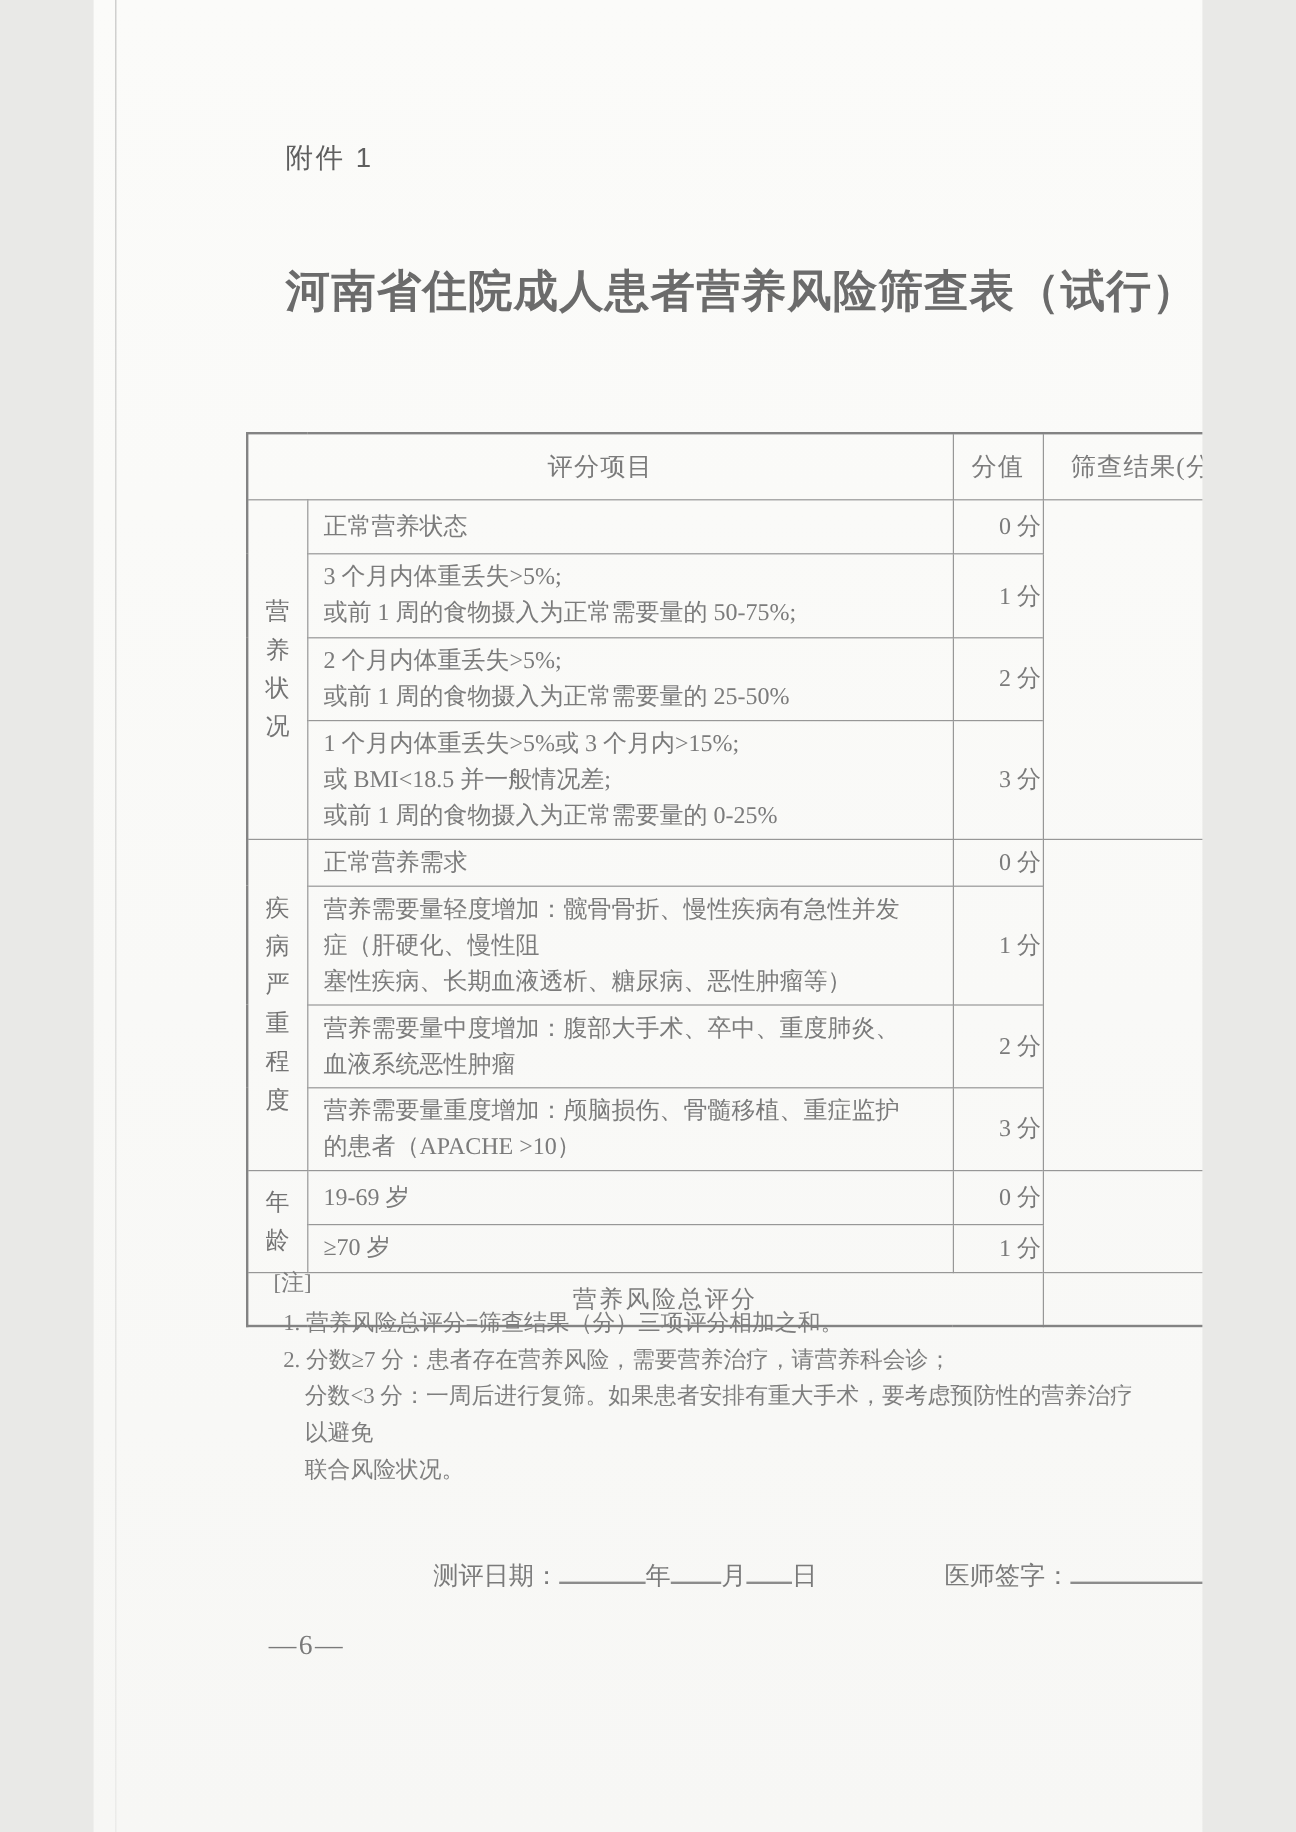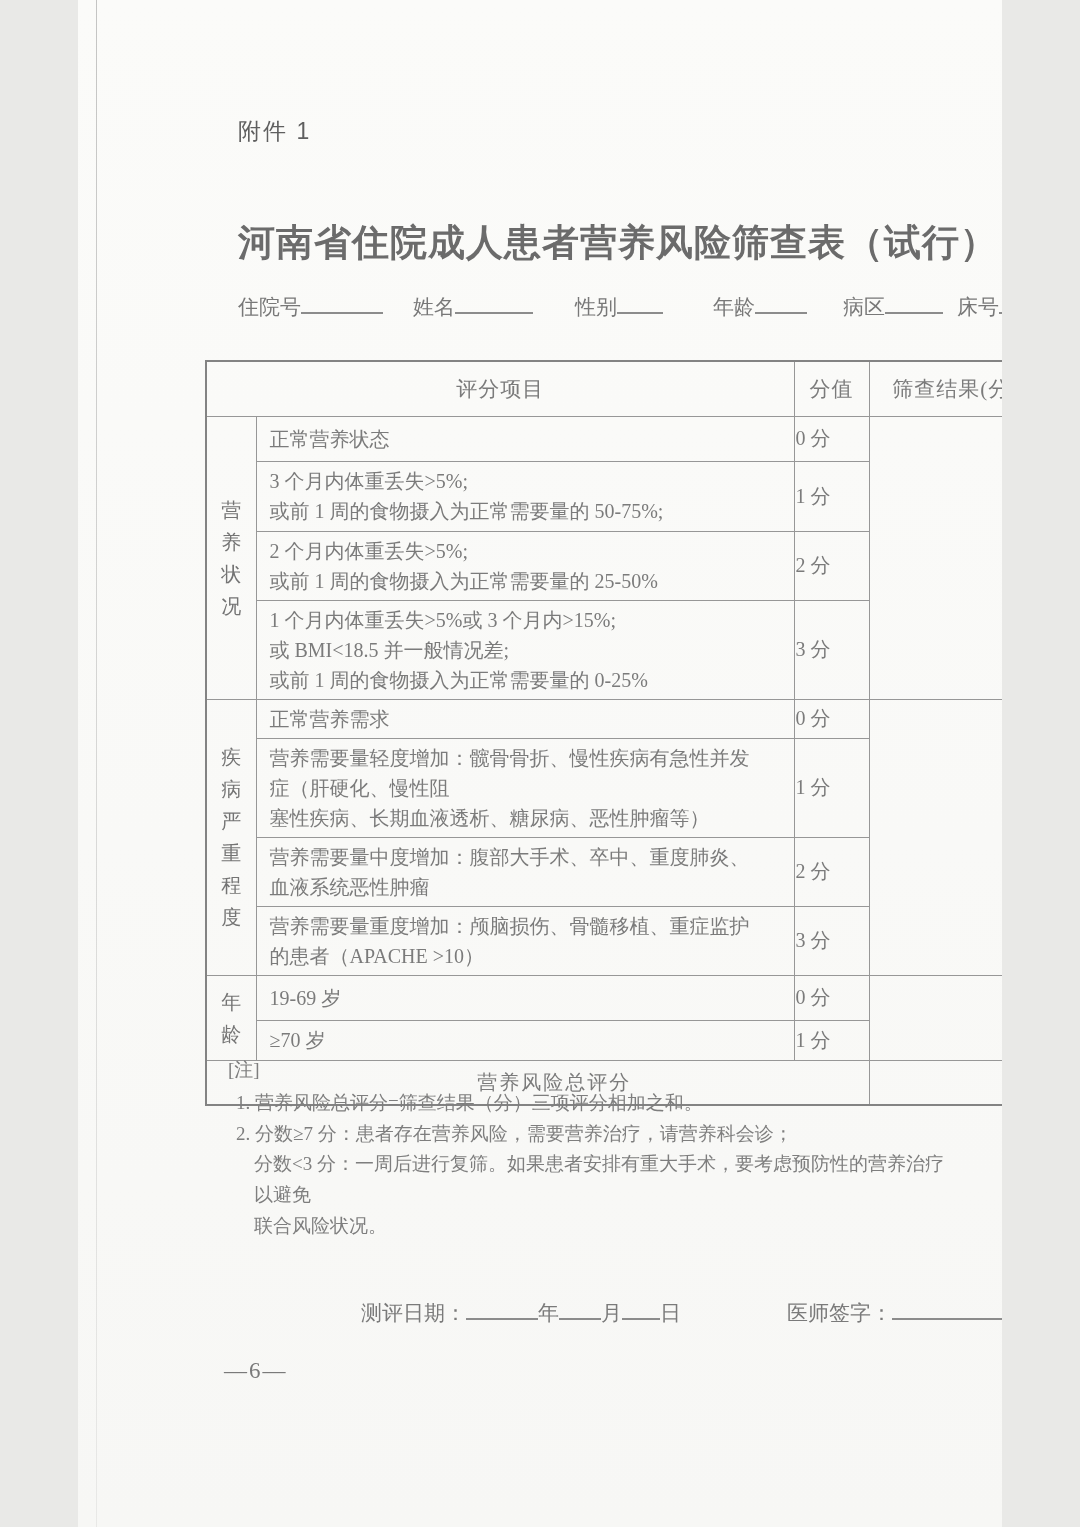--- a/index.html
+++ b/index.html
@@ -55,21 +55,21 @@
   th.hd-score,th.hd-result{text-align:center;font-size:21px;letter-spacing:1px;}
   td.cat{
     text-align:center;padding:0 14px;
     word-break:break-all;line-height:1.6;letter-spacing:0;
     color:#747474;
   }
   td.item{
     padding:4px 10px 4px 13px;line-height:1.5;
     white-space:pre-line;text-align:left;
   }
-  td.score{text-align:left;}
+  td.score{text-align:right;}
   td.result{background:transparent;}
   td.total{text-align:center;letter-spacing:2px;padding-left:34px;}
   tr.rh-head{height:55px;padding-left:13px;}
   tr.rh1{height:45px;} tr.rh2{height:70px;padding-left:48px;} tr.rh3{height:65px;} tr.rh4{height:85px;}
   tr.rh5{height:38px;} tr.rh6{height:87px;} tr.rh7{height:63px;} tr.rh8{height:52px;}
   tr.rh9{height:45px;} tr.rh10{height:40px;} tr.rh11{height:45px;}
 
   .notes{
     position:absolute;left:150px;top:1055px;width:720px;
     font-size:19px;color:#7e7e7e;line-height:1.62;
@@ -96,23 +96,20 @@
 </head>
 <body>
 
 <div class="page">
   <div class="scan-edge"></div>
 
   <div class="attachment">附件 1</div>
 
   <div class="title">河南省住院成人患者营养风险筛查表（试行）</div>
 
-  <div class="fields">
-    <span class="fl">住院号</span><span class="uline u-adm"></span><span class="fl">姓名</span><span class="uline u-name"></span><span class="fl">性别</span><span class="uline u-gender"></span><span class="fl">年龄</span><span class="uline u-age"></span><span class="fl">病区</span><span class="uline u-ward"></span><span class="fl">床号</span><span class="uline u-bed"></span>
-  </div>
 
   <table class="screen">
     <colgroup>
       <col style="width:50px">
         <col style="width:538px">
         <col style="width:75px">
         <col style="width:173px">
     </colgroup>
     <tbody>
         <tr class="rh-head">

